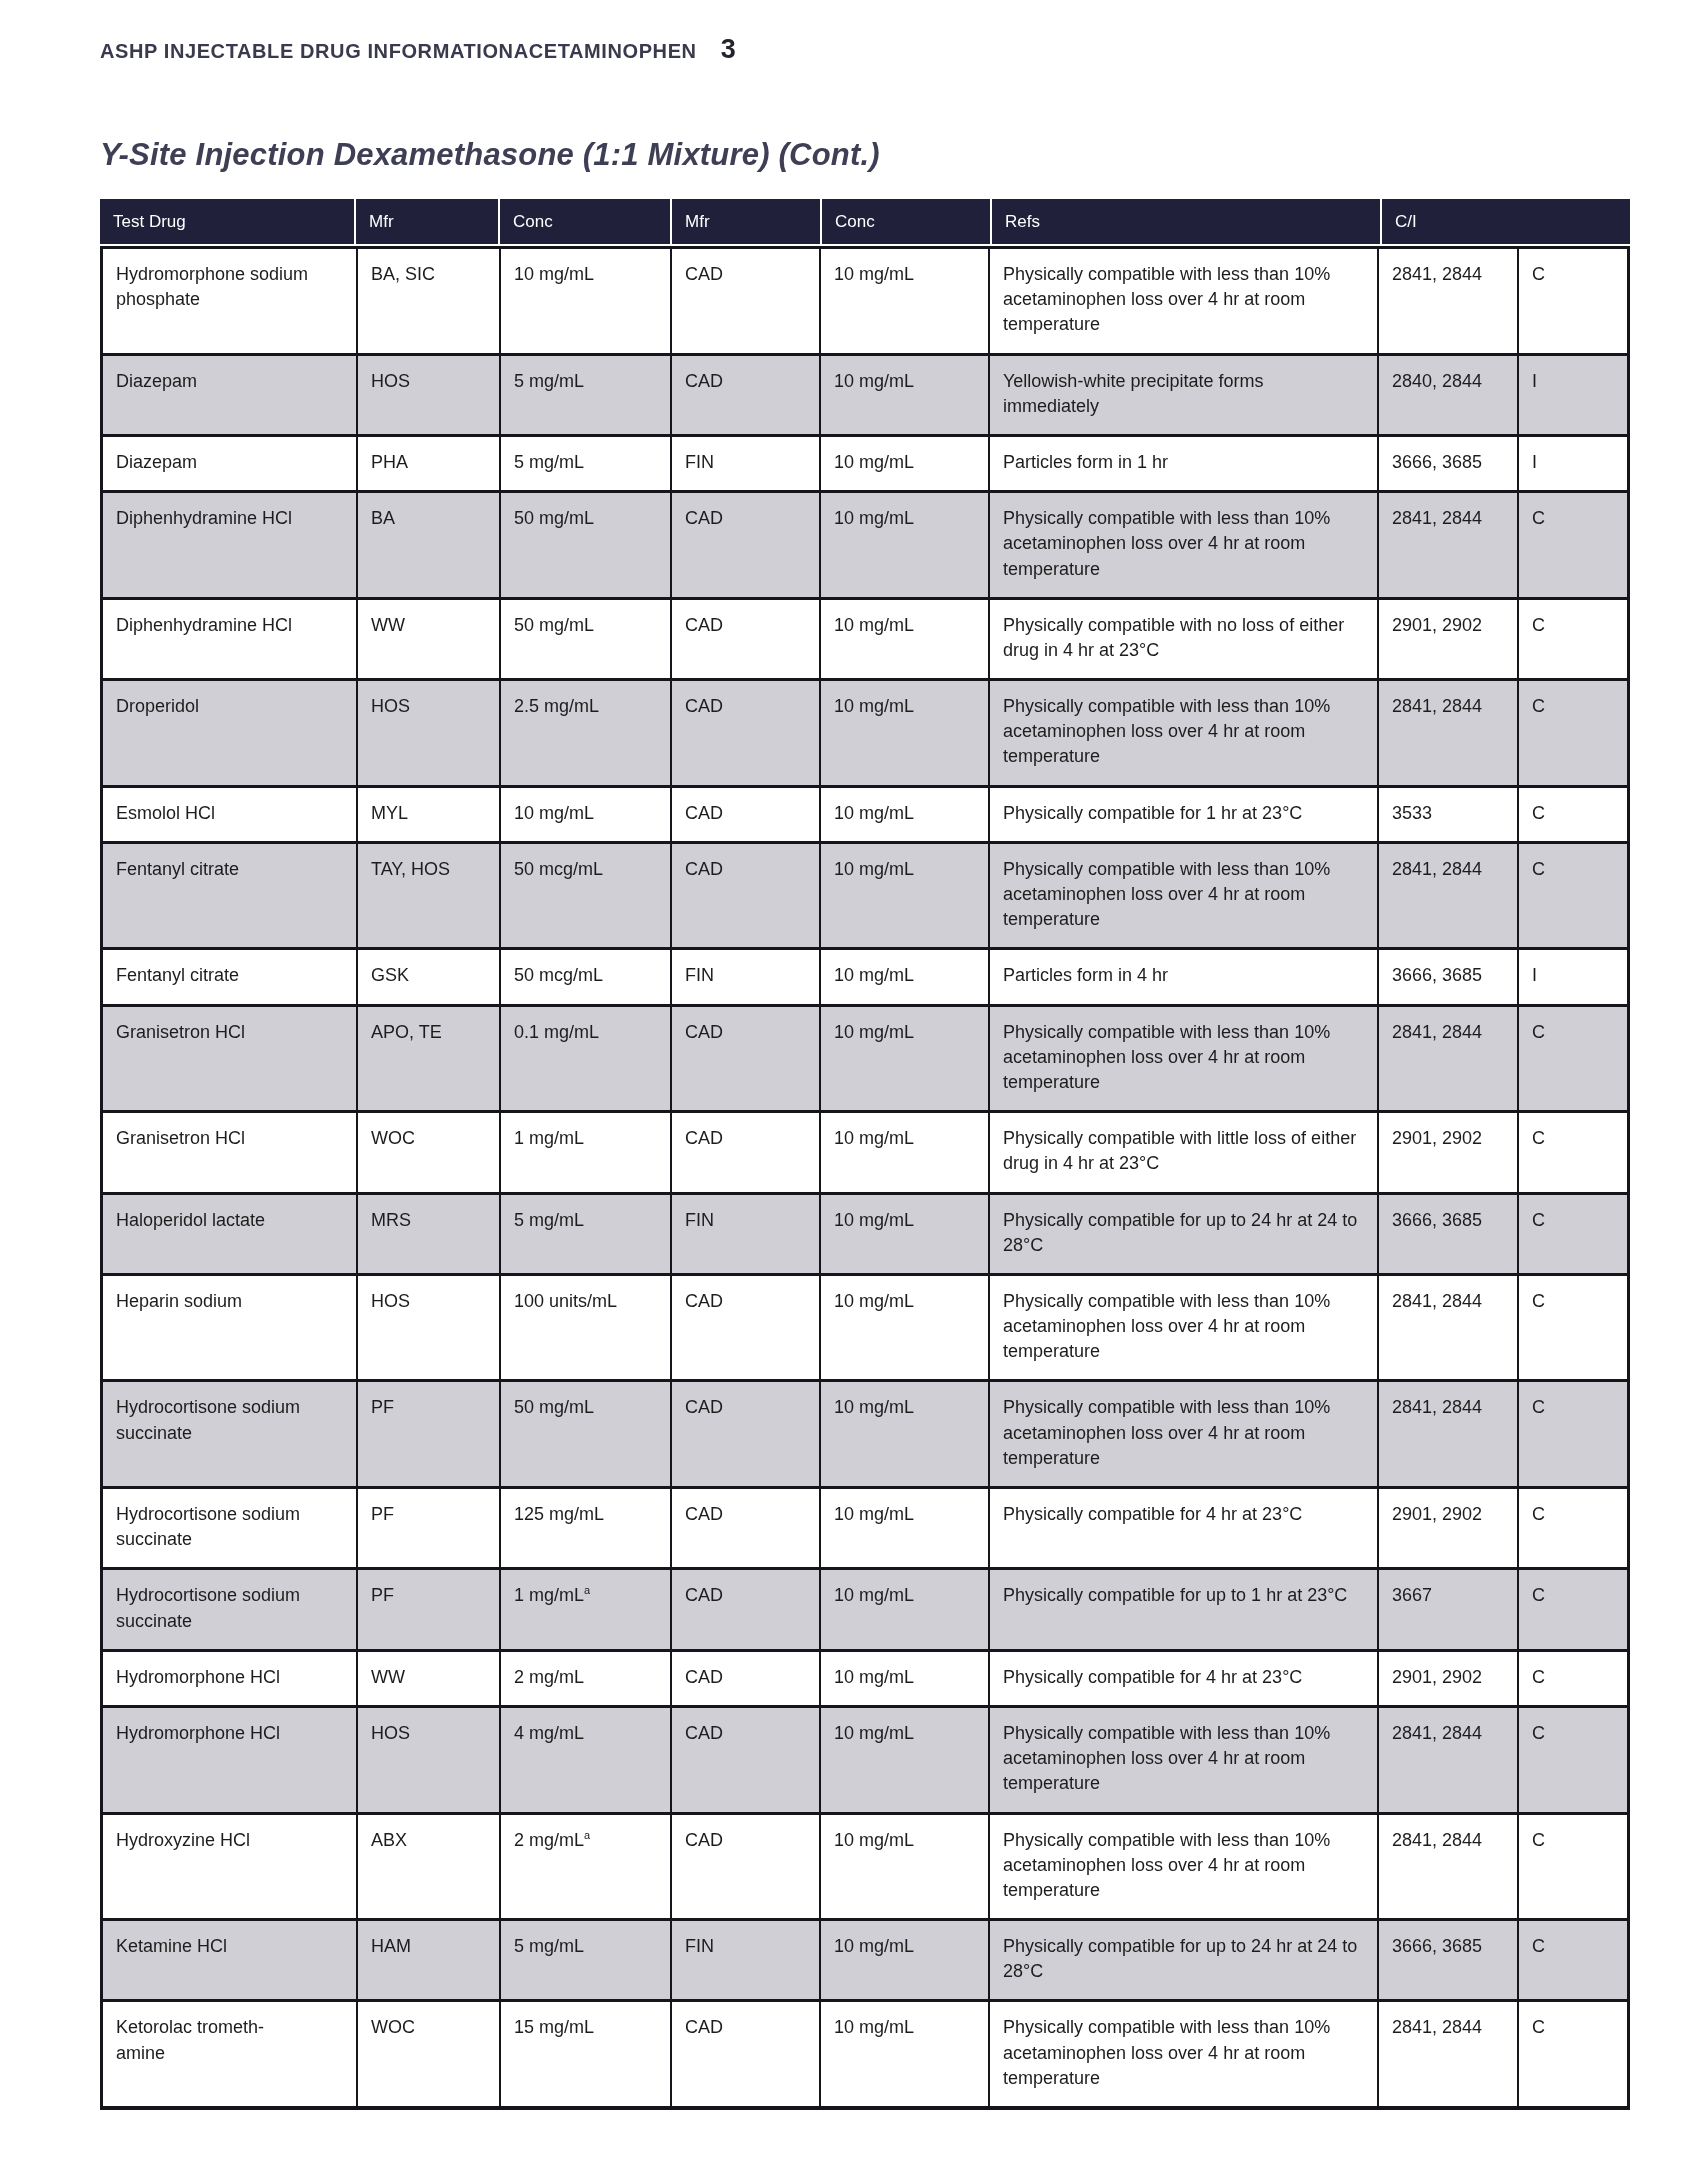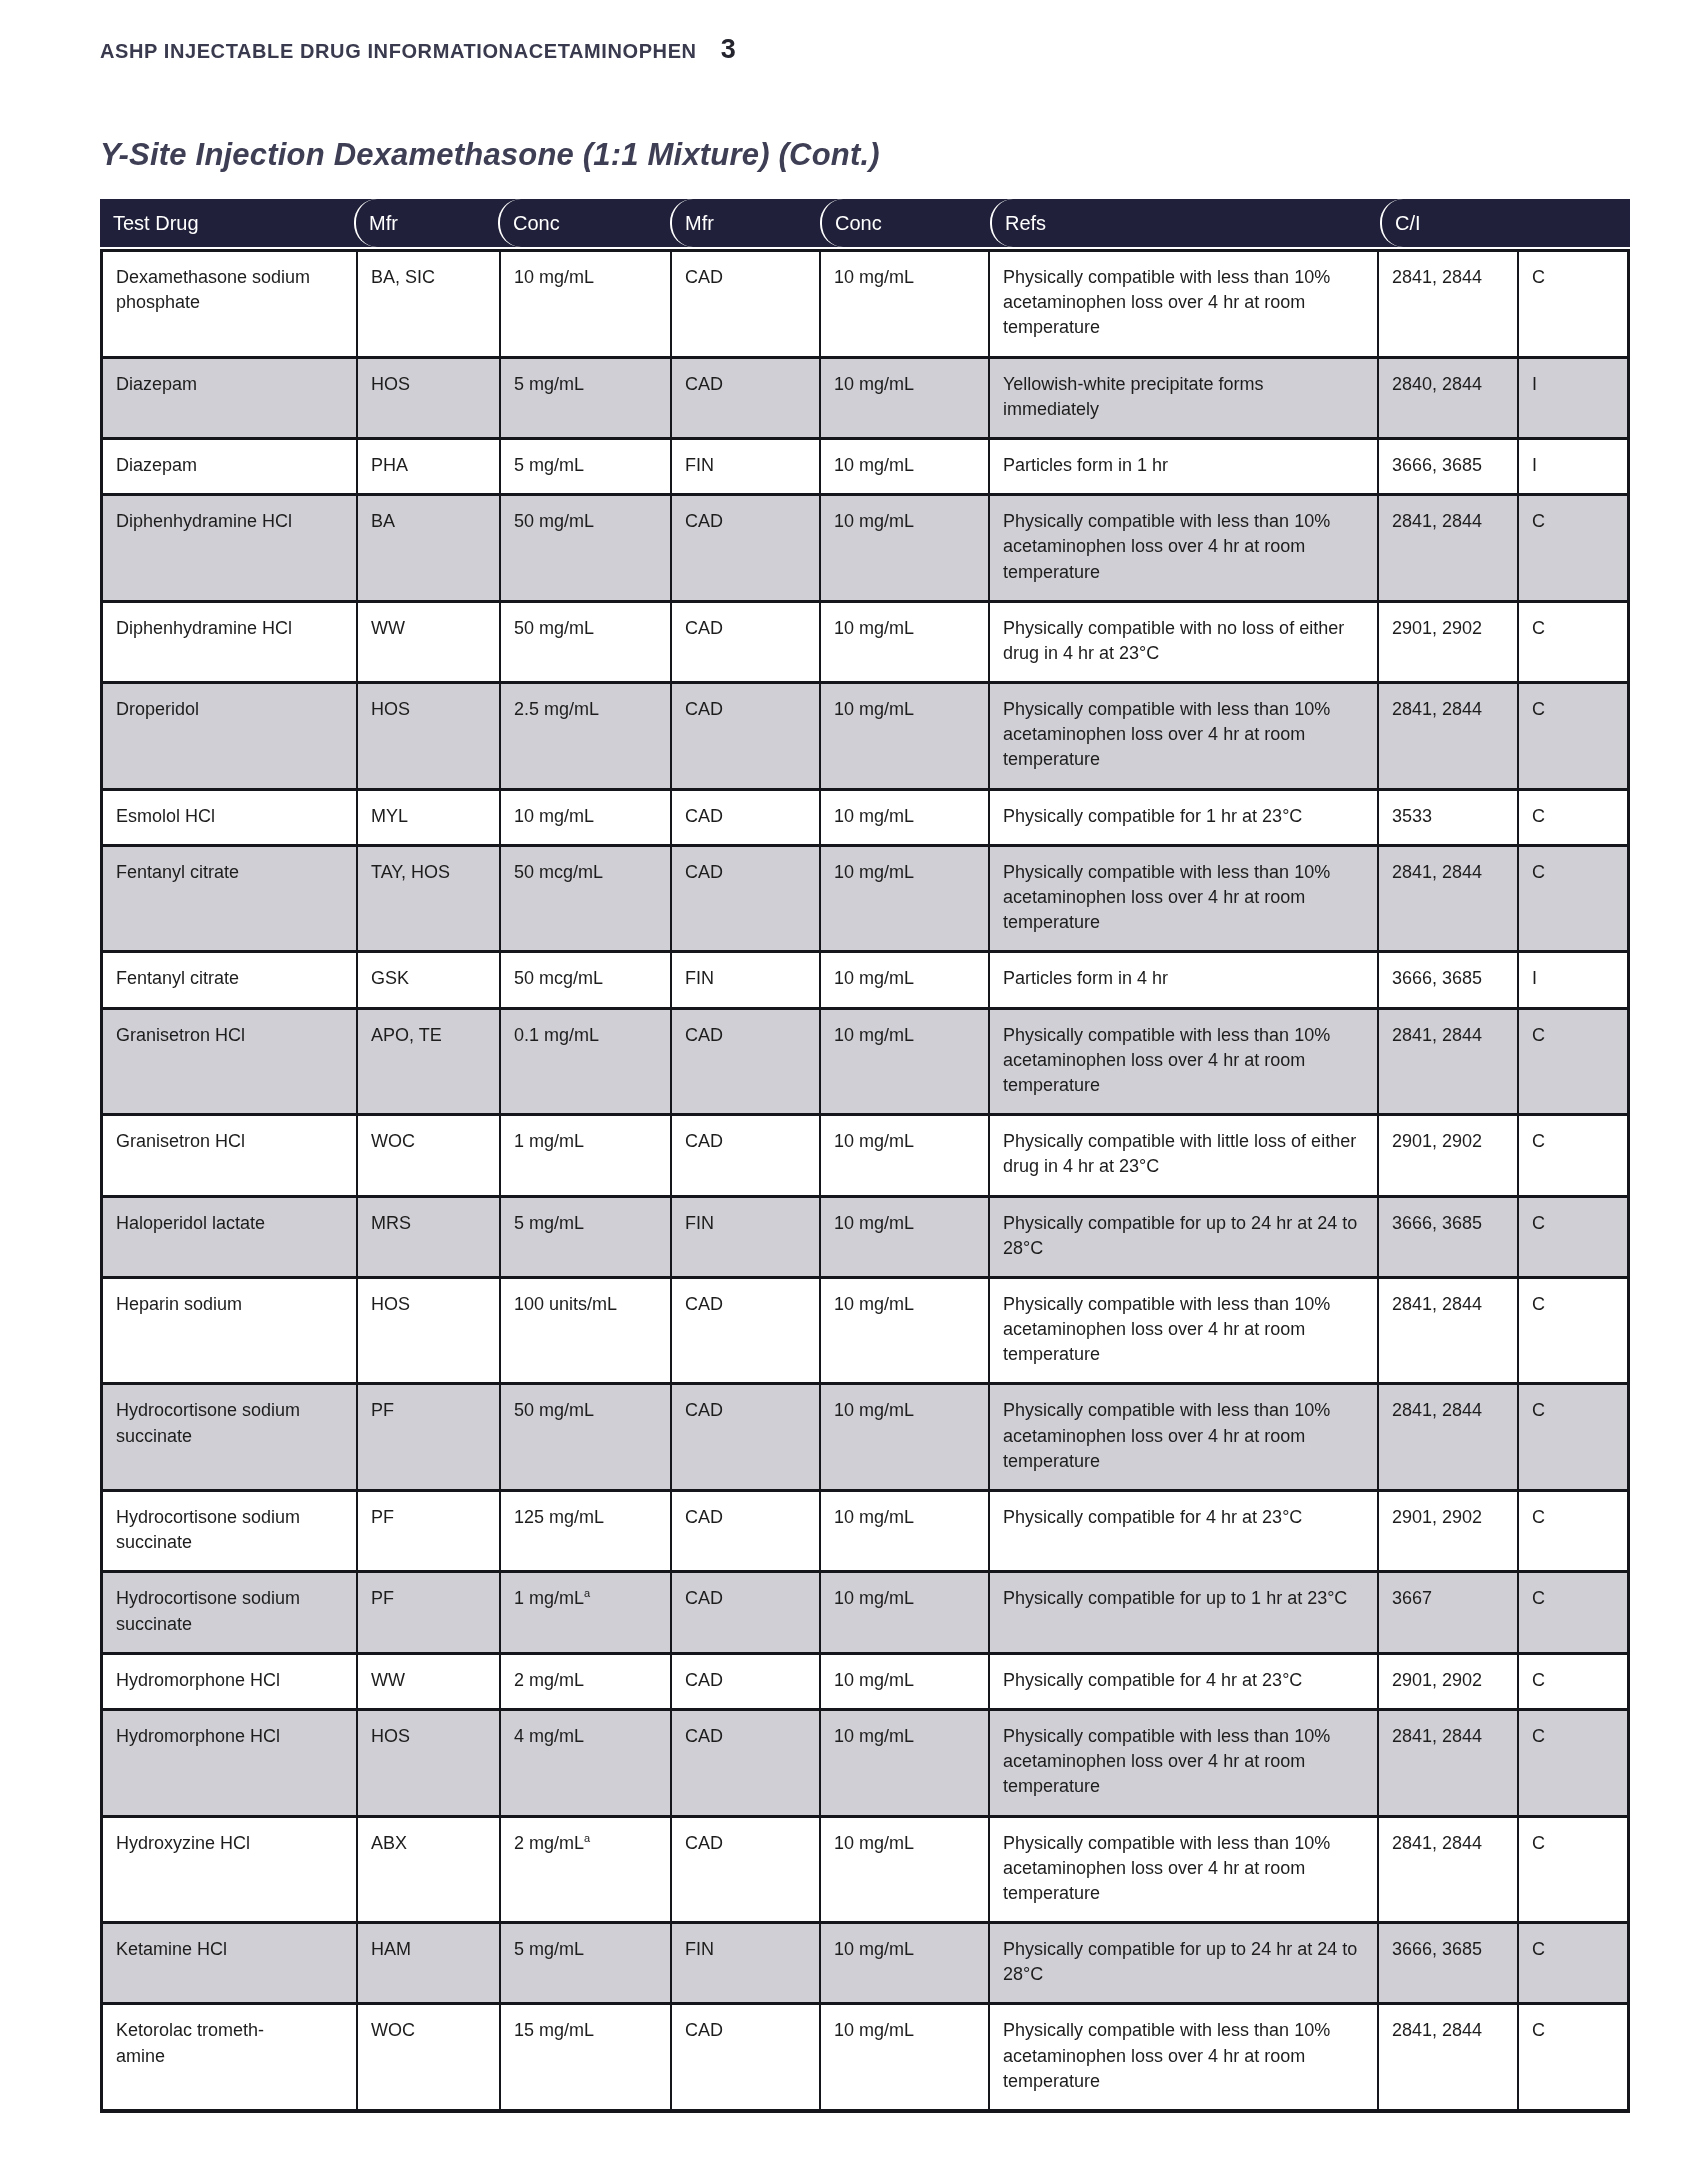--- a/index.html
+++ b/index.html
@@ -32,24 +32,23 @@
   }
 
   
   .tbl { width:1530px; --cols:254px 144px 172px 150px 170px 390px 140px 110px;
          --colsb:253px 143px 171px 149px 169px 389px 140px 110px; }
   .thead {
     display:grid; grid-template-columns:var(--cols);
     background:#20203a;
   }
   .th {
-    color:#ffffff; font-size:20px; font-weight:normal;
+    color:#ffffff; font-size:17px; font-weight:normal;
     padding:13px 13px 12px 13px;
     border-left:2px solid #ffffff;
-    border-radius:23px;
   }
   .th:first-child { border-left:none; }
 
   .tbody {
     margin-top:2px;
     border:3px solid #15151c;
     border-bottom-width:4px;
   }
   .row {
     display:grid; grid-template-columns:var(--colsb);
@@ -88,21 +87,21 @@
         <div class="th">Test Drug</div>
         <div class="th">Mfr</div>
         <div class="th">Conc</div>
         <div class="th">Mfr</div>
         <div class="th">Conc</div>
         <div class="th">Refs</div>
         <div class="th">C/I</div>
       </div>
     <div class="tbody">
         <div class="row">
-          <div class="cell">Dexamethasone sodium phosphate</div>
+          <div class="cell">Hydromorphone sodium phosphate</div>
           <div class="cell">BA, SIC</div>
           <div class="cell">10 mg/mL</div>
           <div class="cell">CAD</div>
           <div class="cell">10 mg/mL</div>
           <div class="cell">Physically compatible with less than 10% acetaminophen loss over 4 hr at room temperature</div>
           <div class="cell">2841, 2844</div>
           <div class="cell">C</div>
         </div>
         <div class="row alt">
           <div class="cell">Diazepam</div>

